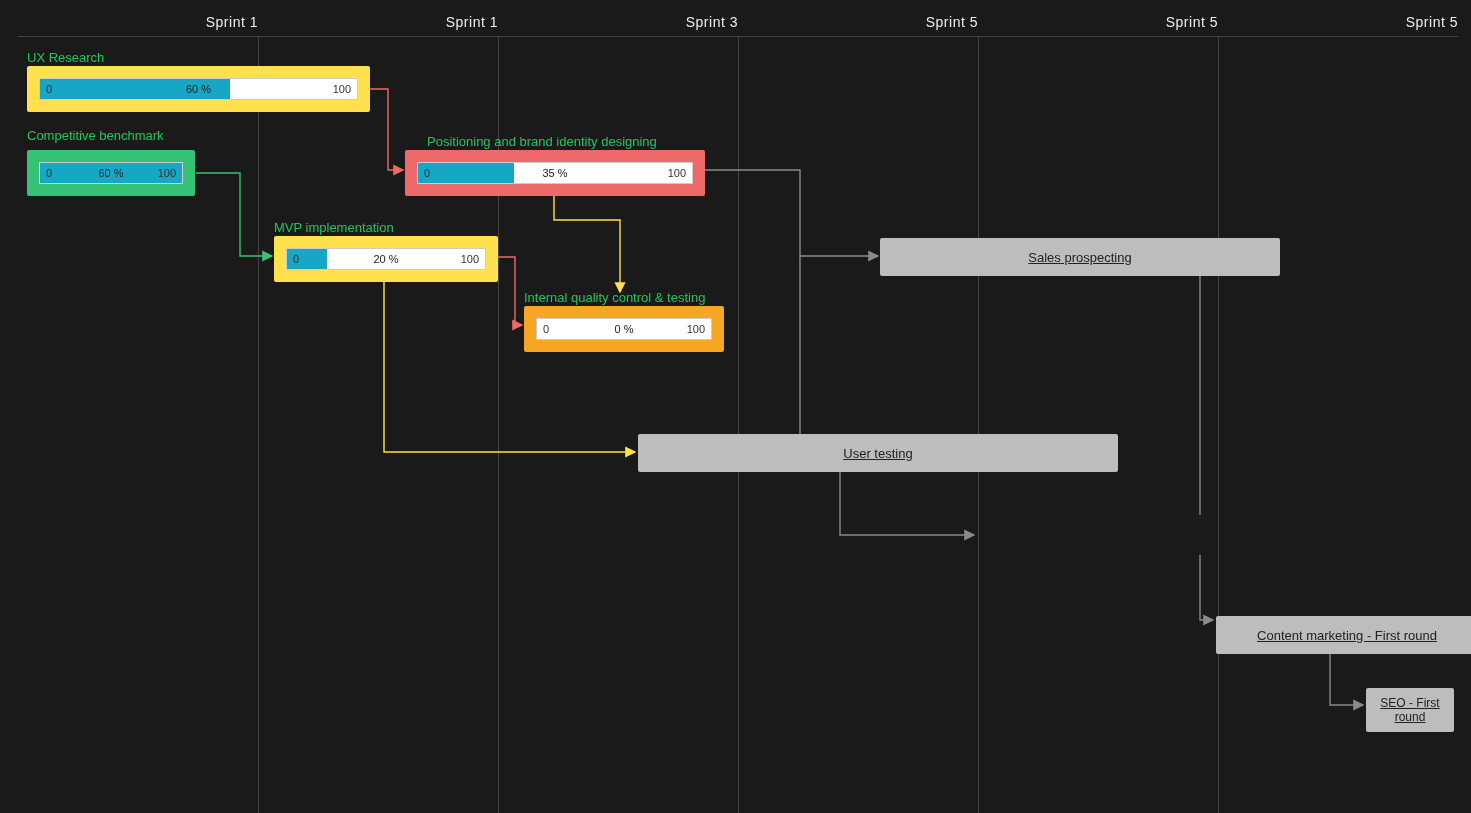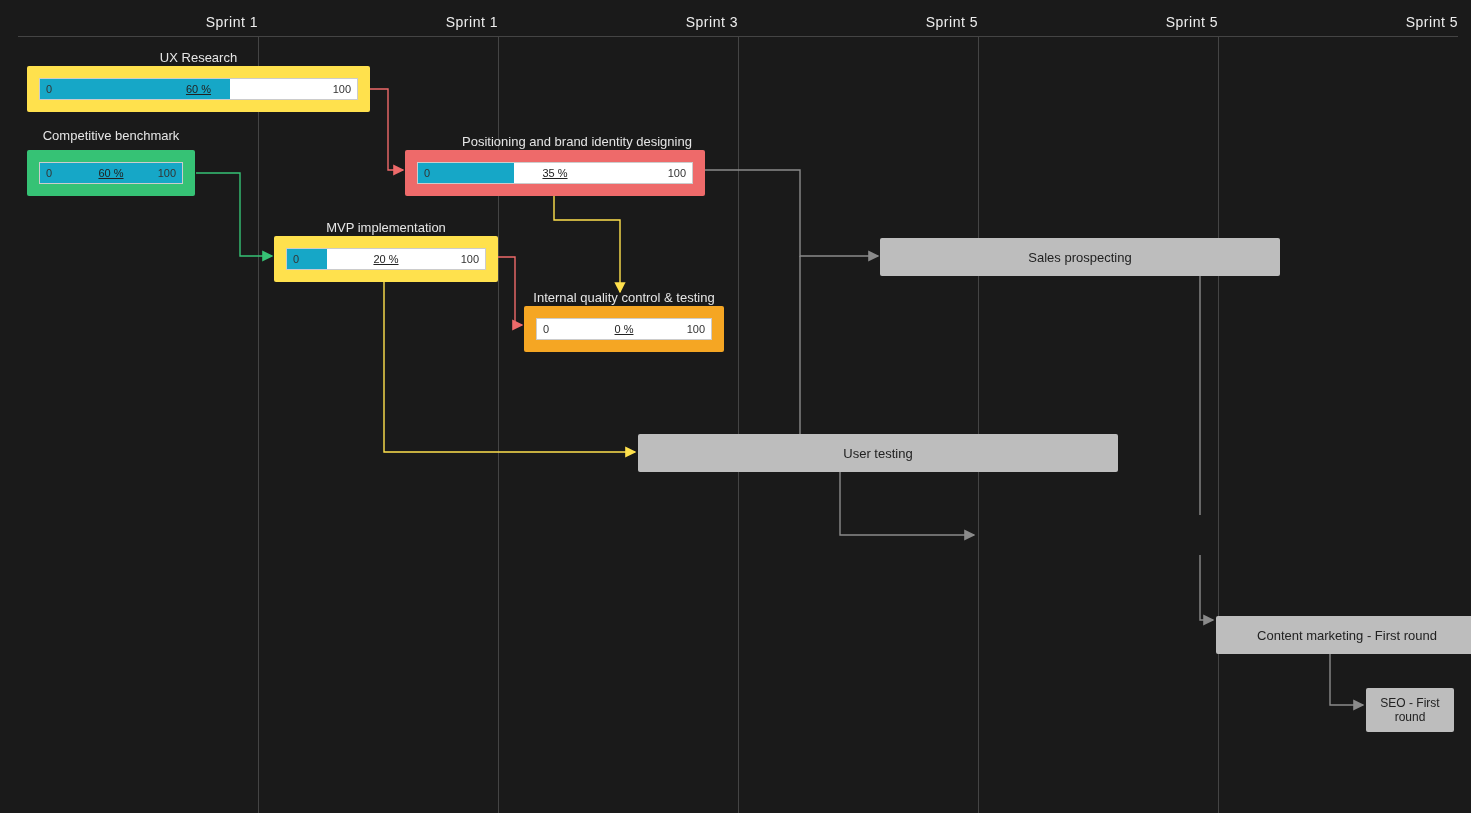--- a/index.html
+++ b/index.html
@@ -3,32 +3,32 @@
 <meta charset="utf-8">
 <style>
   html,body{margin:0;padding:0;background:#1a1a1a;font-family:"Futura","Century Gothic","Segoe UI",Arial,sans-serif;font-weight:300;color:#fff;}
   .stage{position:relative;width:1471px;height:813px;overflow:hidden;}
   svg.wires{position:absolute;left:0;top:0;width:1471px;height:813px;pointer-events:none;}
   
   .col-header{position:absolute;top:14px;font-size:14px;letter-spacing:.5px;color:#eee;text-align:right;width:240px;}
   .hr-top{position:absolute;top:36px;height:1px;background:#444;}
   .col-line{position:absolute;top:37px;width:1px;background:#444;height:776px;}
   
-  .task-title{position:absolute;font-size:13px;color:#e5e5e5;text-align:center;}
+  .task-title{position:absolute;font-size:13px;color:#22c55e;text-align:left;}
   .card{position:absolute;border-radius:2px;box-sizing:border-box;display:flex;align-items:center;justify-content:center;}
   .card .bar{position:relative;height:22px;background:#fff;border:1px solid #ccc;box-sizing:border-box;display:flex;align-items:center;}
   .card .bar .fill{position:absolute;left:0;top:0;bottom:0;background:#16a7c7;}
   .card .bar .min{position:relative;z-index:2;font-size:11px;color:#333;margin-left:6px;}
   .card .bar .max{position:relative;z-index:2;font-size:11px;color:#333;margin-right:6px;margin-left:auto;}
-  .card .bar .pct{position:absolute;left:0;right:0;text-align:center;font-size:11px;color:#222;z-index:2;text-decoration:underline;}
+  .card .bar .pct{position:absolute;left:0;right:0;text-align:center;font-size:11px;color:#222;z-index:2;}
   .card.yellow{background:#ffe14d;padding:12px;}
   .card.green {background:#36c275;padding:12px;}
   .card.red   {background:#ee6a6a;padding:12px;}
   .card.orange{background:#f5a623;padding:12px;}
-  .card.gray  {background:#bdbdbd;color:#222;font-size:13px;}
+  .card.gray  {background:#bdbdbd;color:#222;font-size:13px;text-decoration:underline;}
 </style>
 </head>
 <body>
 
 <div class="stage">
 
   <div class="col-header" style="left:18px">Sprint 1</div>
   <div class="col-header" style="left:258px">Sprint 1</div>
   <div class="col-header" style="left:498px">Sprint 3</div>
   <div class="col-header" style="left:738px">Sprint 5</div>

